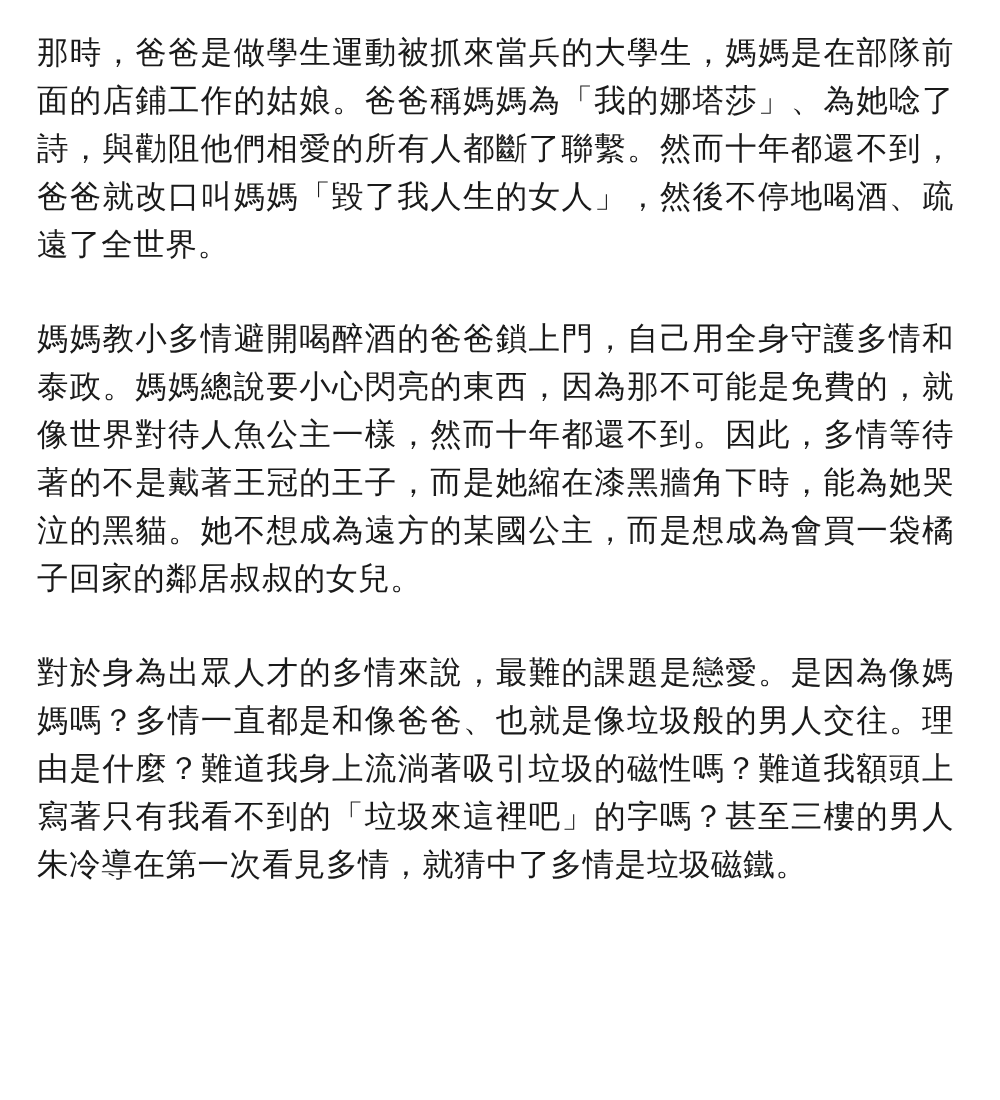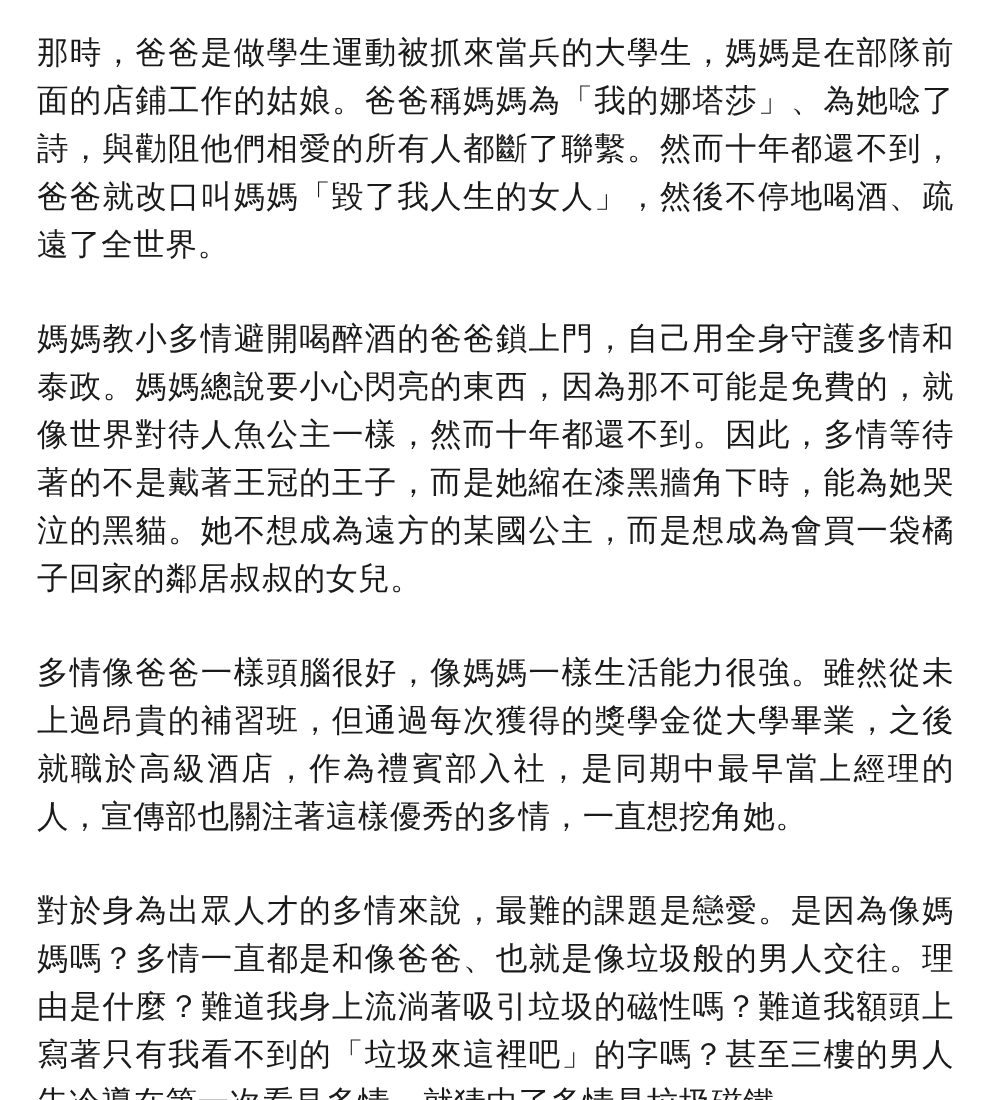--- a/index.html
+++ b/index.html
@@ -40,15 +40,14 @@
   .para:last-child {
     margin-bottom: 0;
   }
 </style>
 </head>
 <body>
 
 <main id="article-body">
   <p class="para">那時，爸爸是做學生運動被抓來當兵的大學生，媽媽是在部隊前面的店鋪工作的姑娘。爸爸稱媽媽為「我的娜塔莎」、為她唸了詩，與勸阻他們相愛的所有人都斷了聯繫。然而十年都還不到，爸爸就改口叫媽媽「毀了我人生的女人」，然後不停地喝酒、疏遠了全世界。</p>
   <p class="para">媽媽教小多情避開喝醉酒的爸爸鎖上門，自己用全身守護多情和泰政。媽媽總說要小心閃亮的東西，因為那不可能是免費的，就像世界對待人魚公主一樣，然而十年都還不到。因此，多情等待著的不是戴著王冠的王子，而是她縮在漆黑牆角下時，能為她哭泣的黑貓。她不想成為遠方的某國公主，而是想成為會買一袋橘子回家的鄰居叔叔的女兒。</p>
-  <p class="para">多情像爸爸一樣頭腦很好，像媽媽一樣生活能力很強。雖然從未上過昂貴的補習班，但通過每次獲得的獎學金從大學畢業，之後就職於高級酒店，作為禮賓部入社，是同期中最早當上經理的人，宣傳部也關注著這樣優秀的多情，一直想挖角她。</p>
   <p class="para">對於身為出眾人才的多情來說，最難的課題是戀愛。是因為像媽媽嗎？多情一直都是和像爸爸、也就是像垃圾般的男人交往。理由是什麼？難道我身上流淌著吸引垃圾的磁性嗎？難道我額頭上寫著只有我看不到的「垃圾來這裡吧」的字嗎？甚至三樓的男人朱冷導在第一次看見多情，就猜中了多情是垃圾磁鐵。</p>
 </main>
 
 </body></html>

